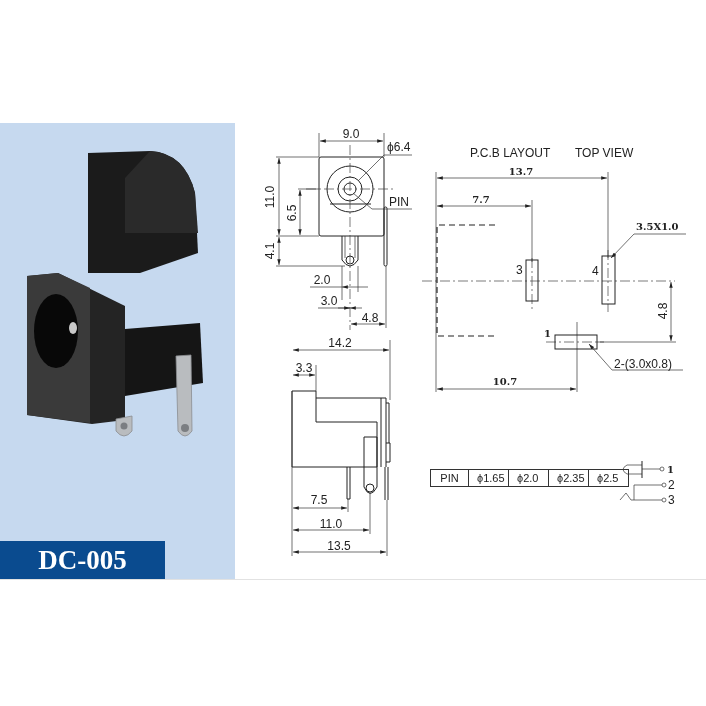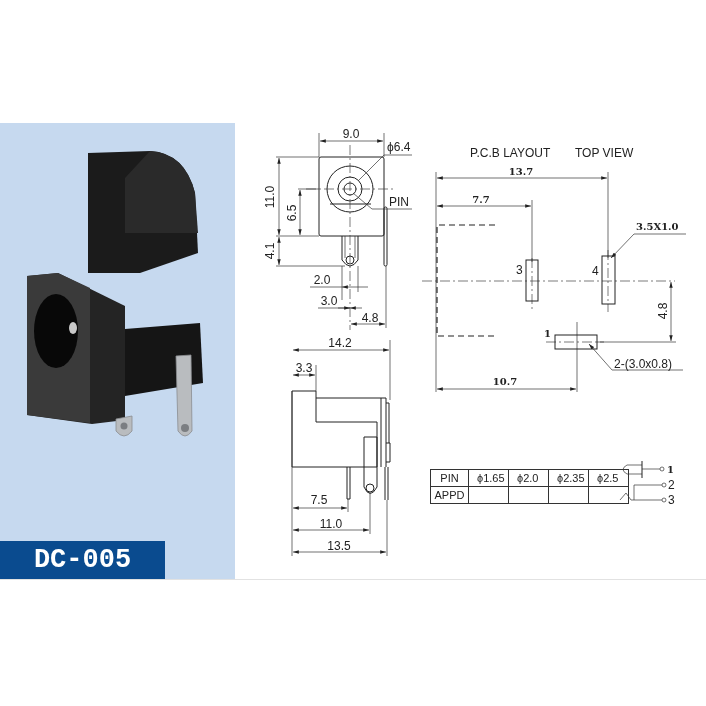--- a/index.html
+++ b/index.html
@@ -1,18 +1,18 @@
 <!DOCTYPE html>
 <html><head>
 <meta charset="utf-8">
 <style>
   html, body { margin:0; padding:0; background:#ffffff; }
   body { width:706px; height:706px; position:relative; overflow:hidden; font-family:"Liberation Sans", sans-serif; }
   .panel { position:absolute; left:0; top:123px; width:235px; height:456px; background:#c6d9ef; }
-  .model-label { position:absolute; left:0; top:541px; width:165px; height:38px; background:#0a4b8f; color:#ffffff; font-weight:bold; font-size:27px; line-height:38px; text-align:center; font-family:Liberation Mono, monospace; }
+  .model-label { position:absolute; left:0; top:541px; width:165px; height:38px; background:#0a4b8f; color:#ffffff; font-weight:bold; font-size:27px; line-height:38px; text-align:center; font-family:Liberation Serif, serif; }
   .bottom-rule { position:absolute; left:0; top:579px; width:706px; height:1px; background:#e2e2e2; }
   svg.drawing { position:absolute; left:0; top:0; }
   .t { font-family:"Liberation Sans", sans-serif; font-size:12px; fill:#222; }
   .ts { font-family:"DejaVu Serif", serif; font-size:10px; font-weight:bold; fill:#222; }
   .ln { stroke:#222; stroke-width:1; fill:none; }
   .thin { stroke:#333; stroke-width:0.7; fill:none; }
   .cl { stroke:#444; stroke-width:0.7; fill:none; stroke-dasharray:10 3 2 3; }
   .dash { stroke:#222; stroke-width:1.2; fill:none; stroke-dasharray:6 4; }
   .pin-table { position:absolute; left:430px; top:469px; border-collapse:collapse; font-size:11px; color:#222; font-family:"Liberation Sans", sans-serif; }
   .pin-table td { border:1px solid #333; height:16px; padding:0 3px; }
@@ -190,21 +190,14 @@
 
 <table class="pin-table">
   <tbody>
       <tr>
     <td class="h">PIN</td>
     <td class="c">ϕ1.65</td>
     <td class="c">ϕ2.0</td>
     <td class="c">ϕ2.35</td>
     <td class="c">ϕ2.5</td>
   </tr>
-  <tr>
-    <td class="h">APPD</td>
-    <td class="c"></td>
-    <td class="c"></td>
-    <td class="c"></td>
-    <td class="c"></td>
-  </tr>
 </tbody>
   </table>
 
 </body></html>

